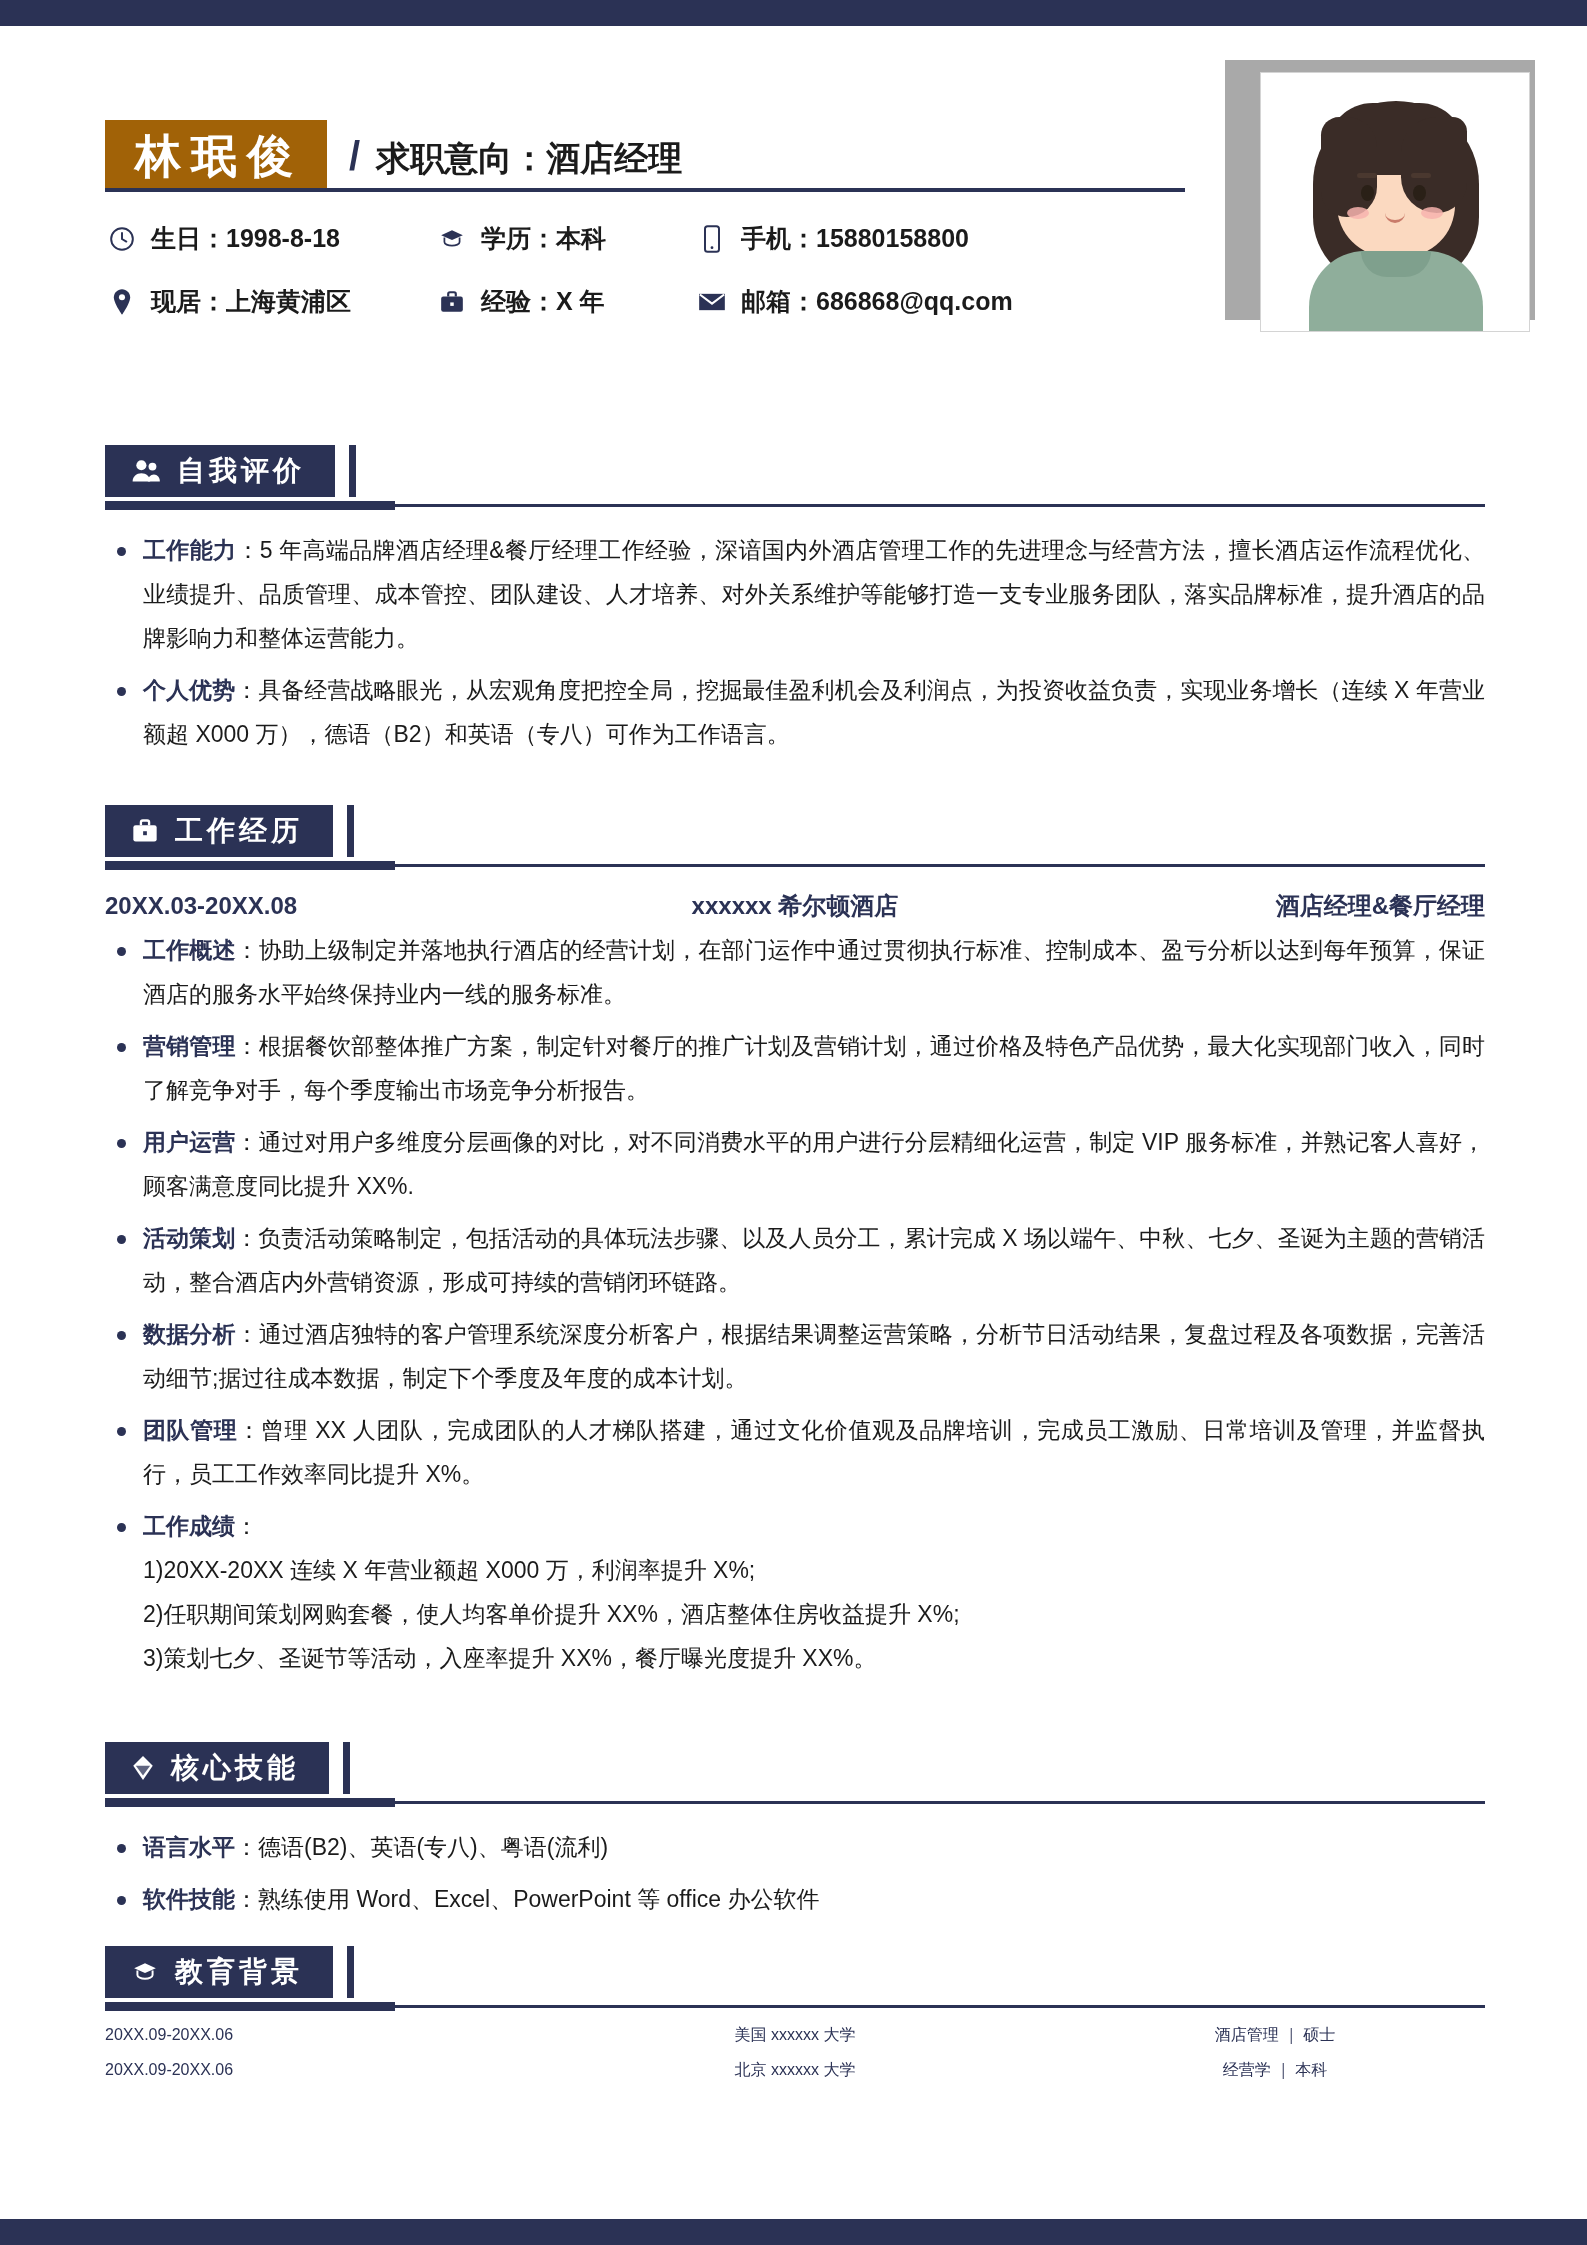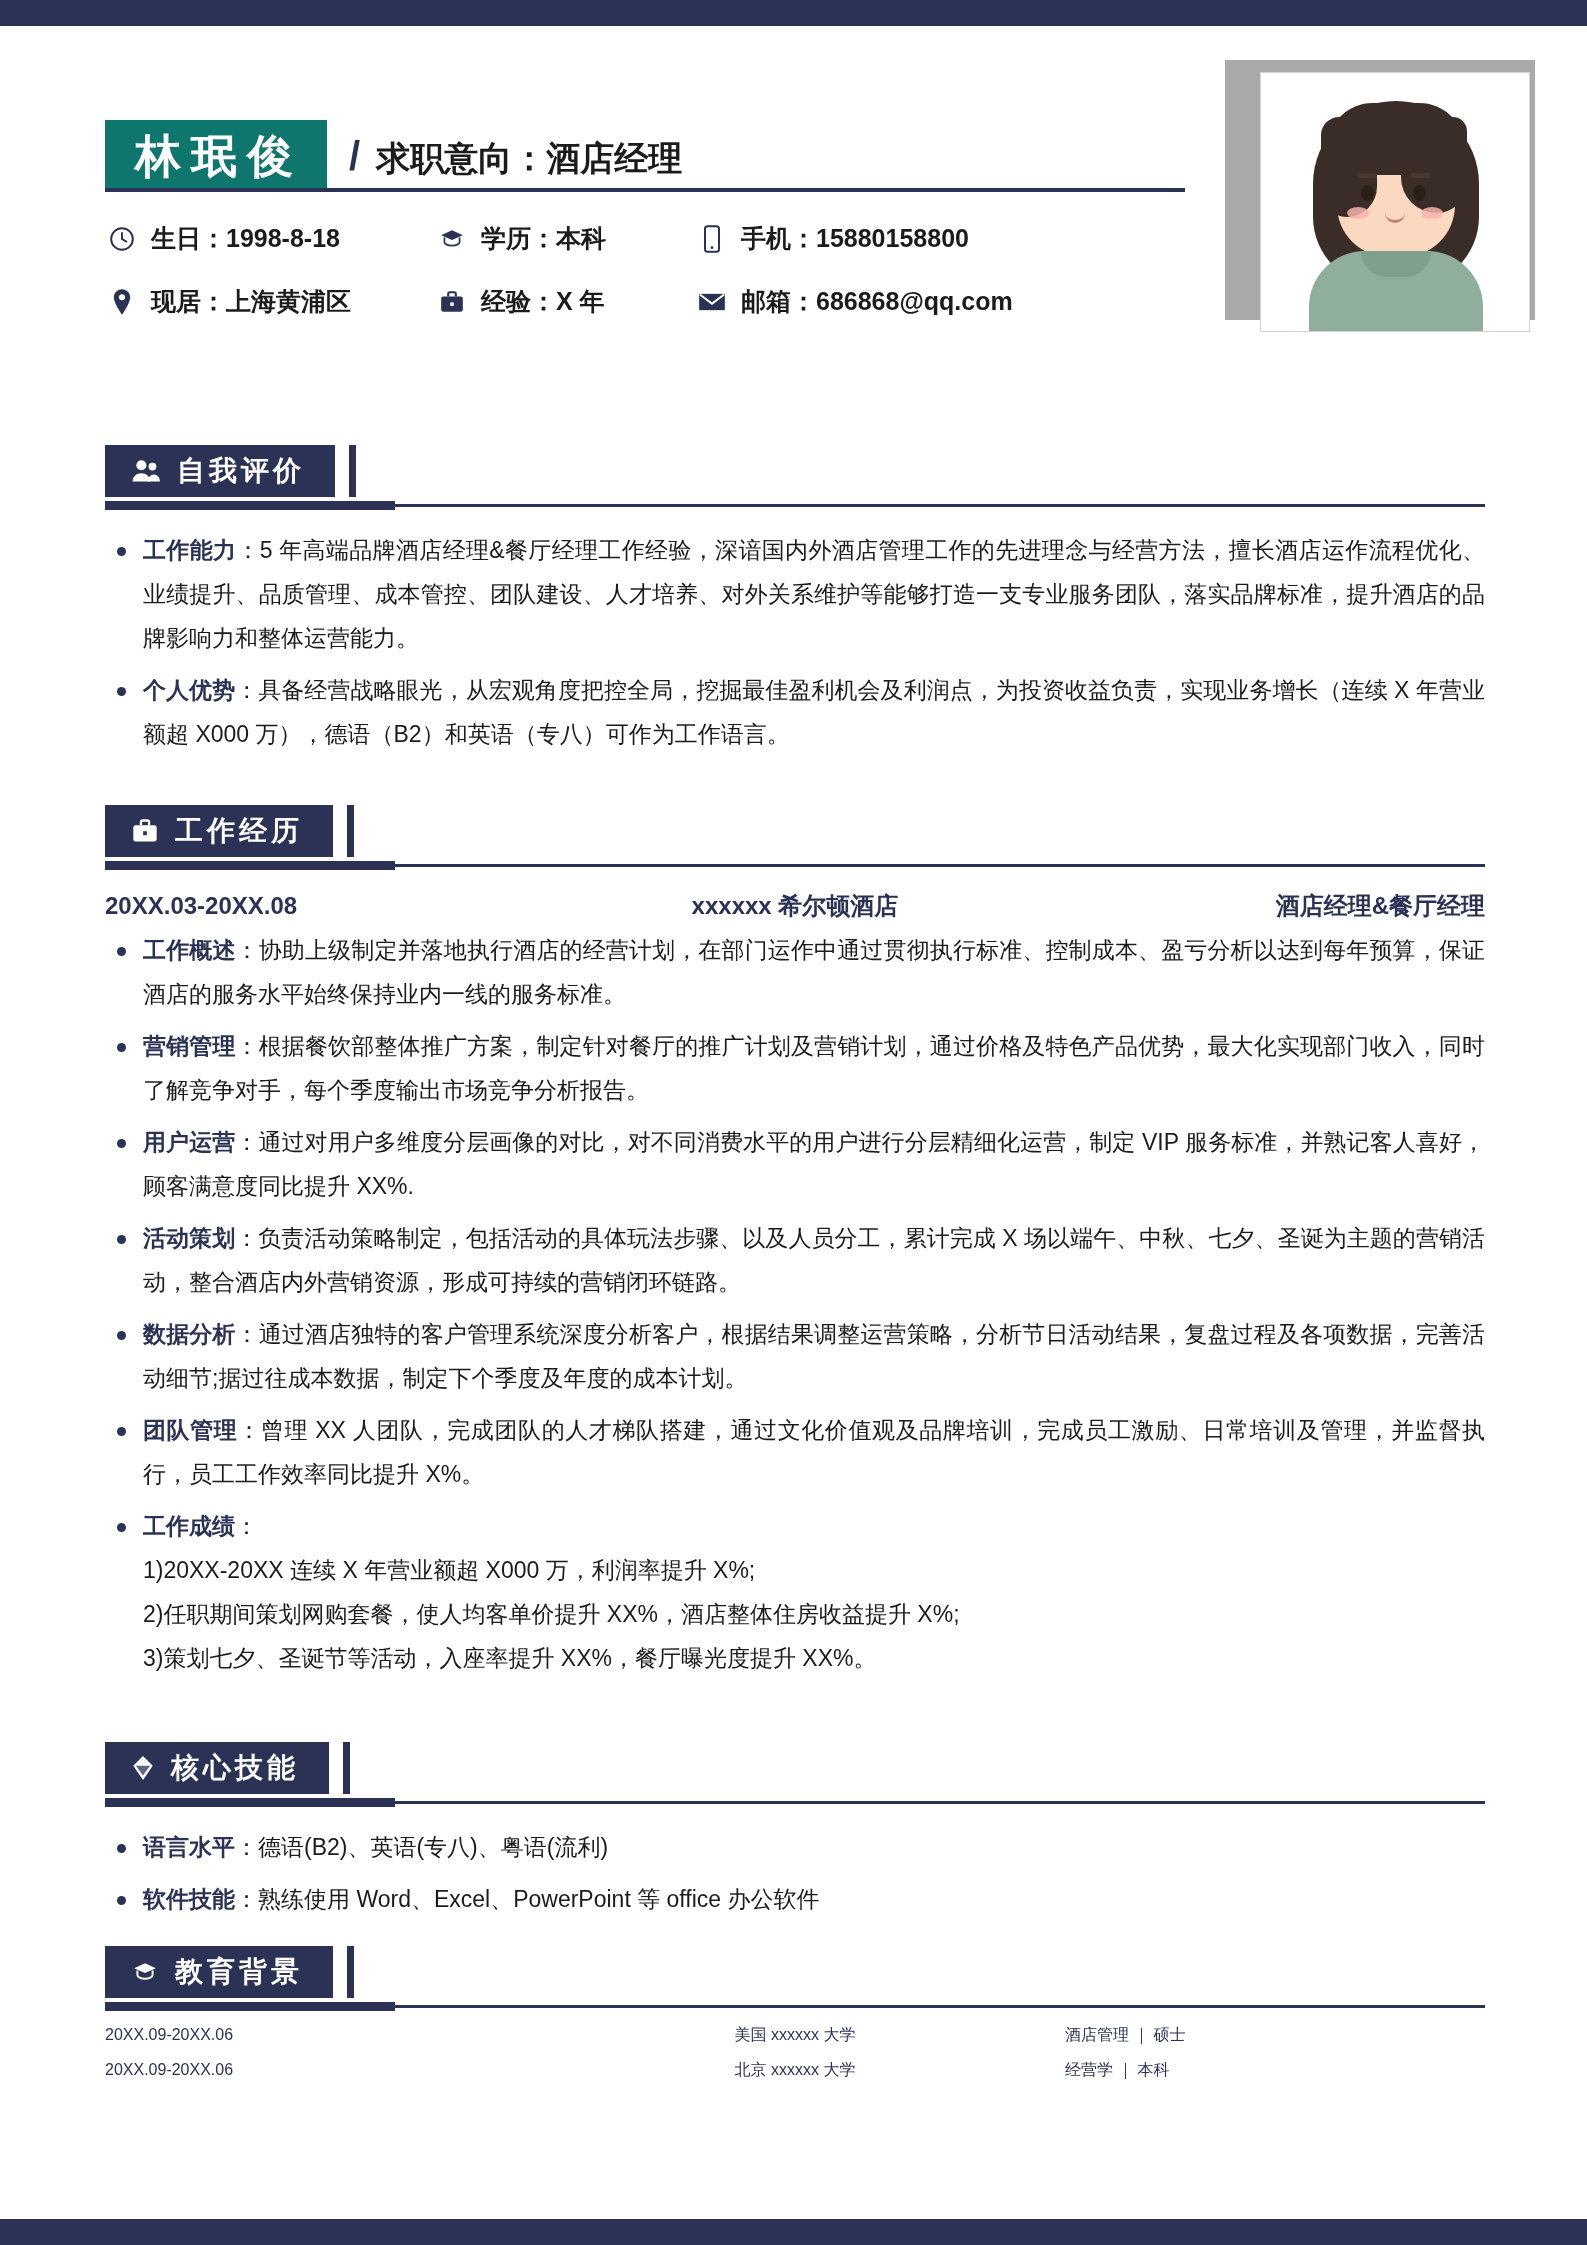--- a/index.html
+++ b/index.html
@@ -37,21 +37,21 @@
   .name-row {
     display: flex;
     align-items: stretch;
     margin-left: 105px;
     width: 1080px;
     border-bottom: 4px solid #2b3255;
     padding-bottom: 0;
     height: 72px;
   }
   .name-box {
-    background: #0f766e;
+    background: #a16207;
     color: #ffffff;
     font-size: 46px;
     font-weight: bold;
     letter-spacing: 10px;
     padding: 8px 24px 8px 30px;
     line-height: 56px;
     white-space: nowrap;
   }
   .slash {
     color: #2b3255;
@@ -215,21 +215,21 @@
   .edu-row {
     display: flex;
     align-items: baseline;
     margin-top: 14px;
     font-size: 16px;
     font-weight: normal;
     color: #2b3255;
   }
   .edu-dates { width: 420px; }
   .edu-school { flex: 1; text-align: center; }
-  .edu-degree { width: 420px; text-align: left; }
+  .edu-degree { width: 420px; text-align: center; }
 
   
   .av-hair-back { position:absolute; left:52px; top:28px; width:166px; height:185px; background:#3a2c27; border-radius:84px 84px 70px 70px; }
   .av-neck { position:absolute; left:112px; top:150px; width:46px; height:50px; background:#f3c9ae; }
   .av-body { position:absolute; left:48px; top:178px; width:174px; height:95px; background:#8fae9b; border-radius:56px 56px 0 0; }
   .av-collar { position:absolute; left:100px; top:178px; width:70px; height:26px; background:#7fa08d; border-radius:0 0 36px 36px; }
   .av-face { position:absolute; left:76px; top:48px; width:118px; height:136px; background:#fbd9c0; border-radius:59px 59px 52px 52px; }
   .av-fringe { position:absolute; left:66px; top:30px; width:138px; height:72px; background:#3a2c27; border-radius:70px 70px 40px 40px; }
   .av-fringe2 { position:absolute; left:140px; top:44px; width:66px; height:96px; background:#3a2c27; border-radius:40px 16px 34px 40px; }
   .av-fringe3 { position:absolute; left:60px; top:44px; width:56px; height:100px; background:#3a2c27; border-radius:24px 40px 40px 34px; }

